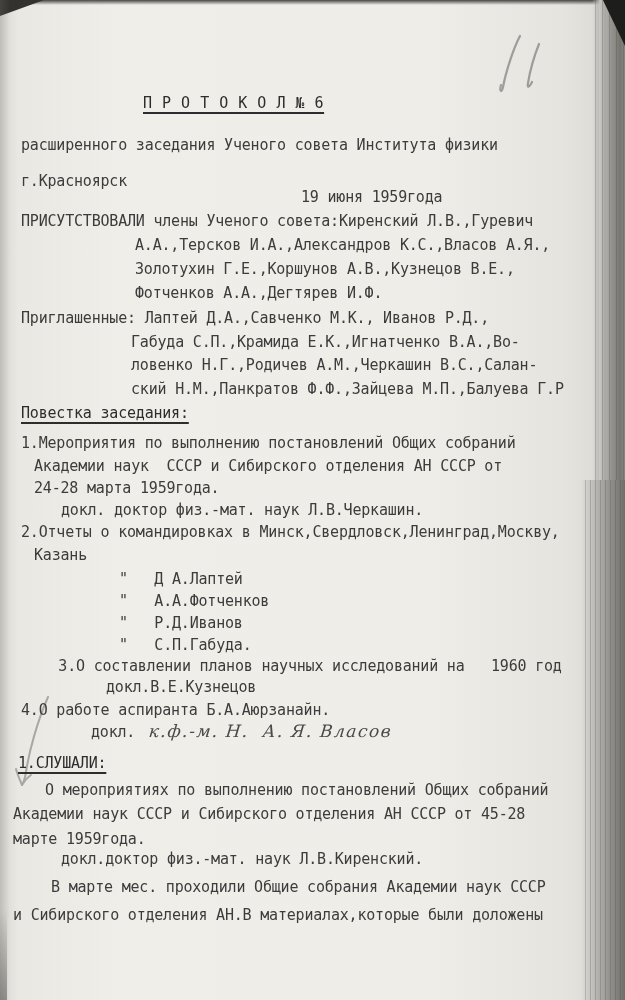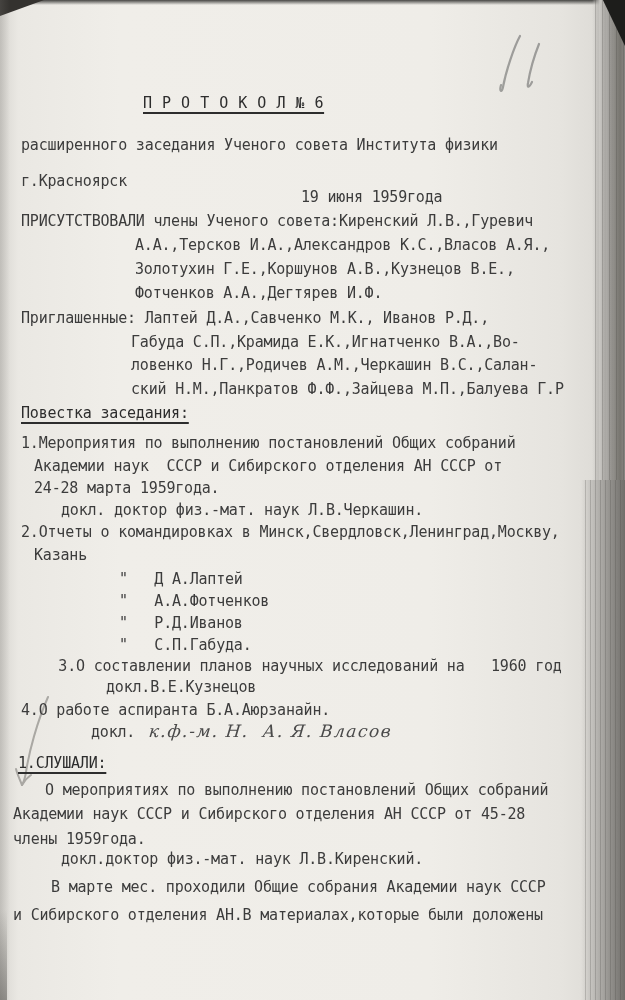--- a/index.html
+++ b/index.html
@@ -160,21 +160,21 @@
     <div class="line speaker3">докл.В.Е.Кузнецов</div>
 
     <div class="line item4">4.О работе аспиранта Б.А.Аюрзанайн.</div>
     <div class="line speaker4"><span>докл.</span><span class="hw-inline">к.ф.-м. Н.  А. Я. Власов</span></div>
 
     <div class="section1">
       <div class="line s1-heading u">1.СЛУШАЛИ:</div>
       <div class="para1">
         <div class="line p1-first">О мероприятиях по выполнению постановлений Общих собраний</div>
         <div class="line">Академии наук СССР и Сибирского отделения АН СССР от 45-28</div>
-        <div class="line">члены 1959года.</div>
+        <div class="line">марте 1959года.</div>
       </div>
       <div class="line s1-speaker">докл.доктор физ.-мат. наук Л.В.Киренский.</div>
       <div class="para2">
         <div class="line p2-first">В марте мес. проходили Общие собрания Академии наук СССР</div>
         <div class="line">и Сибирского отделения АН.В материалах,которые были доложены</div>
       </div>
     </div>
 
   </div>
 </div>

